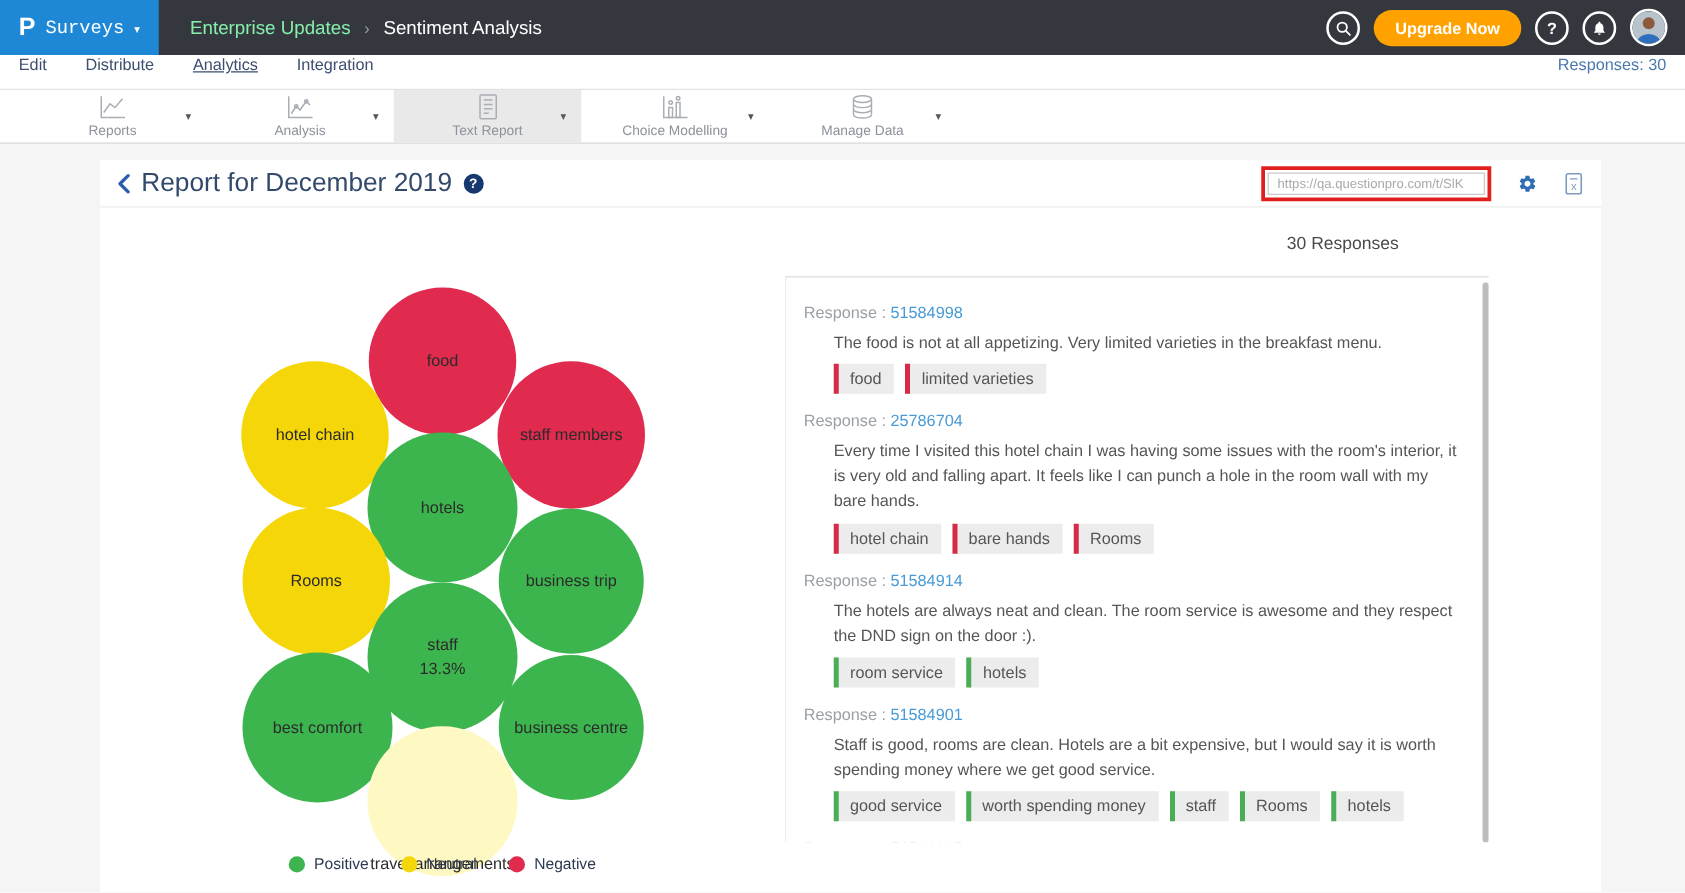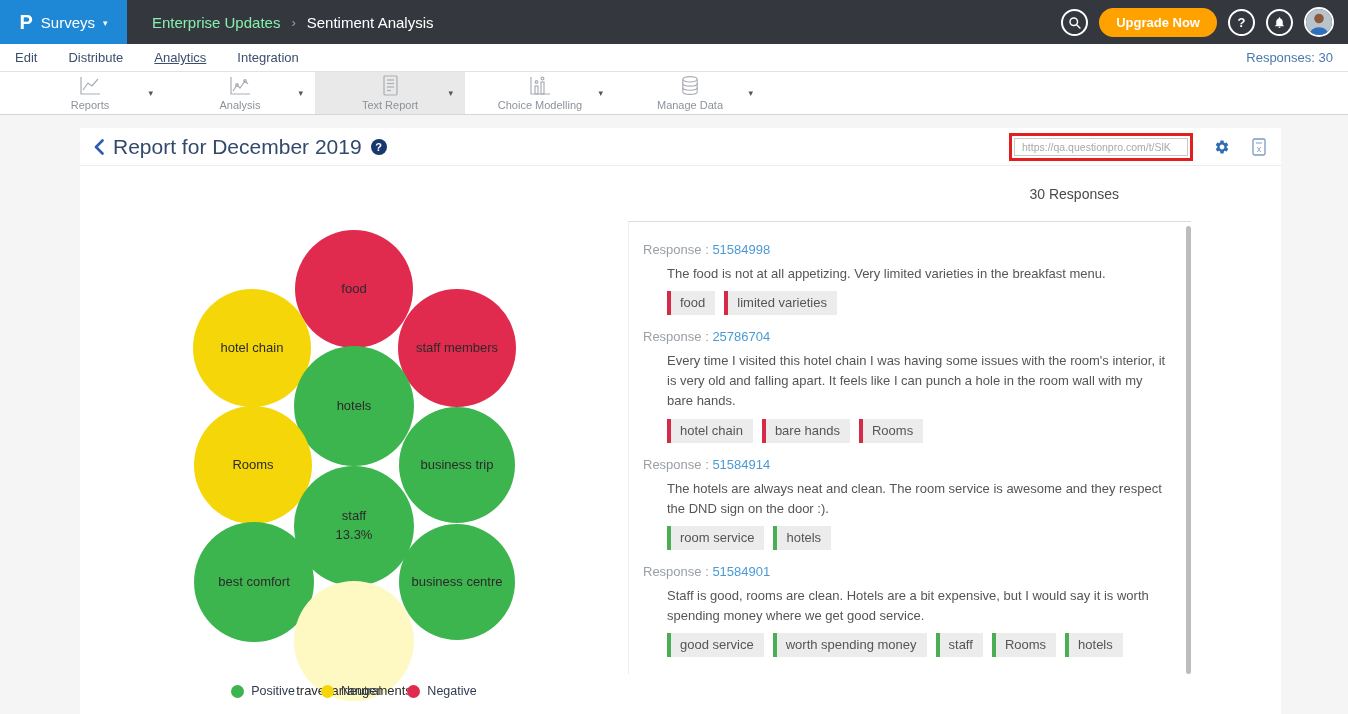--- a/index.html
+++ b/index.html
@@ -4,33 +4,33 @@
 <style>
   * { box-sizing: border-box; margin: 0; padding: 0; }
   html,body { width:1348px; height:714px; }
   body { font-family: "Liberation Sans", sans-serif; background:#f5f5f6; }
   .screen { position:relative; width:1348px; height:714px; overflow:hidden; background:#f5f5f6; }
 
   
   .topbar { position:absolute; top:0; left:0; right:0; height:44px; background:#34383e; display:flex; align-items:center; }
   .logo-box { width:127px; height:44px; background:#1e88d6; color:#fff; display:flex; align-items:center; justify-content:center; gap:8px; cursor:pointer; }
   .logo-p { font-size:20px; font-weight:bold; }
-  .logo-product { font-size:15px; }
+  .logo-product { font-size:15px;font-family:Liberation Mono, monospace; }
   .logo-caret { font-size:9px; margin-top:2px; }
   .breadcrumb { margin-left:25px; display:flex; align-items:center; gap:11px; font-size:15px; }
   .bc-link { color:#86efac; cursor:pointer; }
   .bc-sep { color:#9aa0a6; font-size:13px; }
   .bc-current { color:#ffffff; }
   .topbar-right { margin-left:auto; display:flex; align-items:center; gap:11px; padding-right:14px; }
   .circle-btn { width:27px; height:27px; border:2px solid #fff; border-radius:50%; display:flex; align-items:center; justify-content:center; color:#fff; font-weight:bold; font-size:13px; cursor:pointer; flex:none; }
   .upgrade-btn { background:#ffa200; color:#fff; border:none; font-weight:bold; font-size:13px; padding:7px 17px; border-radius:16px; cursor:pointer; font-family:inherit; }
   .avatar { width:30px; height:30px; border-radius:50%; border:2px solid #fff; overflow:hidden; cursor:pointer; flex:none; }
 
   
-  .menubar { position:absolute; top:44px; left:0; right:0; height:28px; background:#fff; border-bottom:1px solid #e2e2e2; display:flex; align-items:center; padding:0 15px; }
+  .menubar { position:absolute; top:44px; left:0; right:0; height:28px; background:#fff; border-bottom:1px solid #e2e2e2; display:flex; align-items:flex-start; padding:0 15px; }
   .menu-item { font-size:13px; color:#3c4e6e; margin-right:31px; cursor:pointer; }
   .menu-item.active { text-decoration:underline; }
   .responses-count { margin-left:auto; font-size:13px; color:#4a78ad; cursor:pointer; }
 
   
   .toolbar { position:absolute; top:72px; left:0; right:0; height:43px; background:#fff; border-bottom:1px solid #d6d6d6; display:flex; padding-left:15px; }
   .tb-group { width:150px; height:42px; position:relative; display:flex; flex-direction:column; align-items:center; justify-content:center; cursor:pointer; }
   .tb-group.selected { background:#e9e9e9; }
   .tb-icon { height:22px; display:flex; align-items:flex-end; }
   .tb-icon svg { stroke:#a9adb4; fill:none; stroke-width:1.2; }

